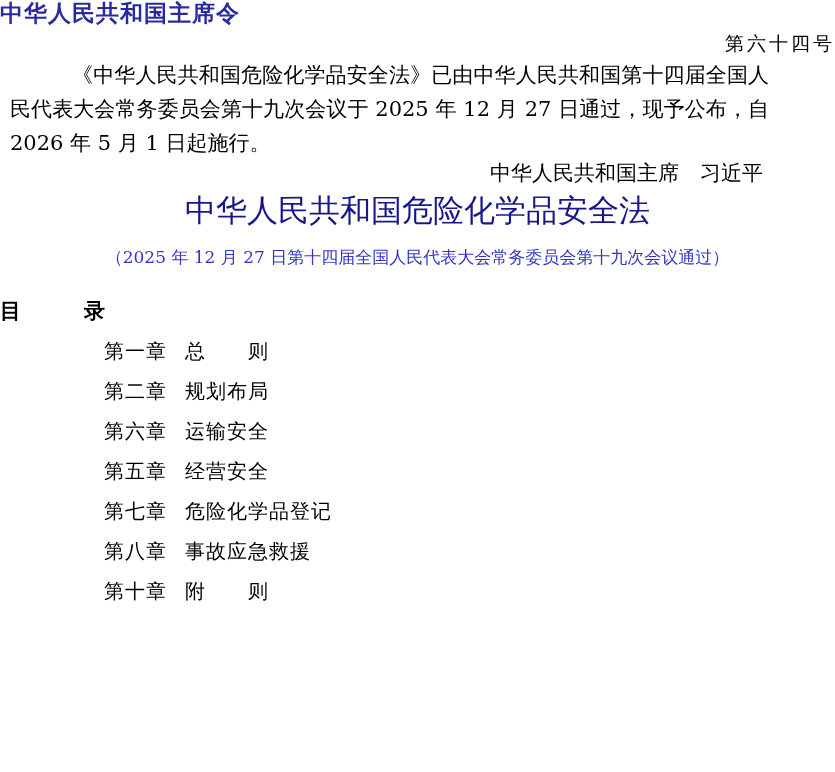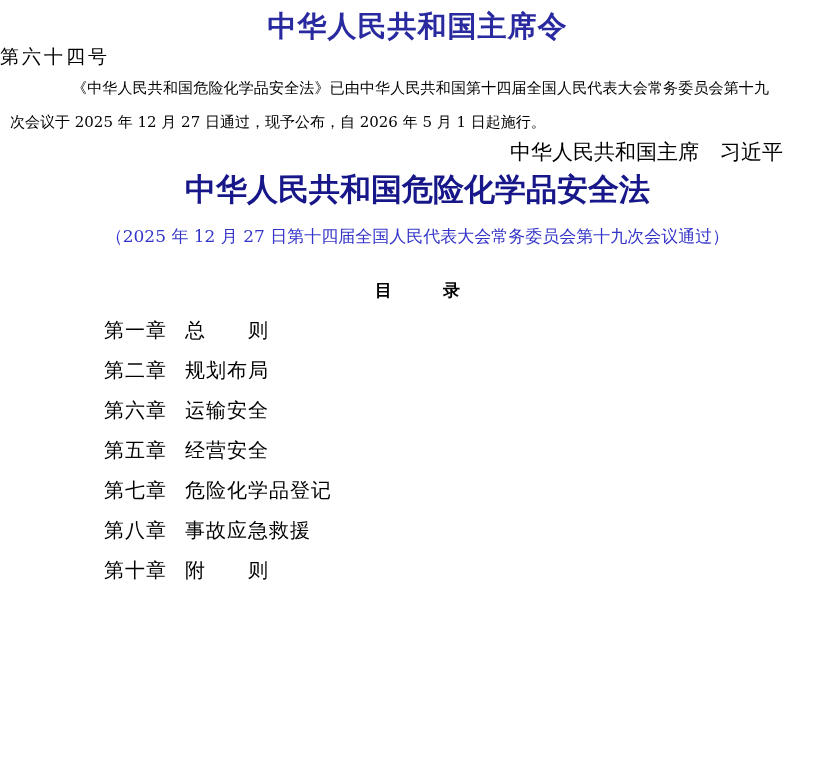--- a/index.html
+++ b/index.html
@@ -13,72 +13,71 @@
   html, body {
     width: 835px; height: 772px;
     background: var(--background);
     overflow: hidden;
     font-family: "DejaVu Serif", "Liberation Serif", serif;
     color: var(--text);
   }
   .page { width: 835px; height: 772px; position: relative; }
 
   .decree-title {
-    padding-top: 13px;
-    text-align: center;
+    text-align: left;
     font-family: "DejaVu Sans", "Liberation Sans", sans-serif;
-    font-size: 29px; line-height: 26px;
+    font-size: 23px; line-height: 26px;
     font-weight: bold;
     color: var(--decree_title);
     letter-spacing: 1px;
   }
   .decree-number {
     margin-top: 6px;
-    text-align: left;
+    text-align: right;
     font-size: 19px; line-height: 22px;
     letter-spacing: 3px;
     color: var(--text);
   }
   .decree-body {
     margin: 4px 66px 0 10px;
-    font-size: 15px; line-height: 34px;
+    font-size: 21px; line-height: 34px;
     text-align: justify;
     text-indent: 62px;
     color: var(--text);
   }
   .signature {
     margin-top: 0;
-    padding-right: 52px;
+    padding-right: 72px;
     text-align: right;
     font-size: 21px; line-height: 27px;
     color: var(--text);
   }
   .sign-date {
     padding-right: 60px;
     text-align: right;
     font-size: 21px; line-height: 27px;
     color: var(--text);
   }
   .law-title {
     margin-top: 4px;
     text-align: center;
     font-size: 31px; line-height: 38px;
-    font-weight: bold;
+    font-weight: normal;
     color: var(--law_title);
   }
   .law-subtitle {
     margin-top: 16px;
     text-align: center;
     font-size: 17px; line-height: 24px;
     color: var(--law_subtitle);
   }
   .toc-heading {
     margin-top: 29px;
-    text-align: center;
-    font-size: 17px; line-height: 26px;
+    text-align: left;
+    font-size: 21px; line-height: 26px;
     font-weight: bold;
     color: var(--text);
   }
   .toc {
     list-style: none;
     margin: 7px 0 16px 104px;
   }
   .toc-item {
     height: 40px;
     display: flex;

